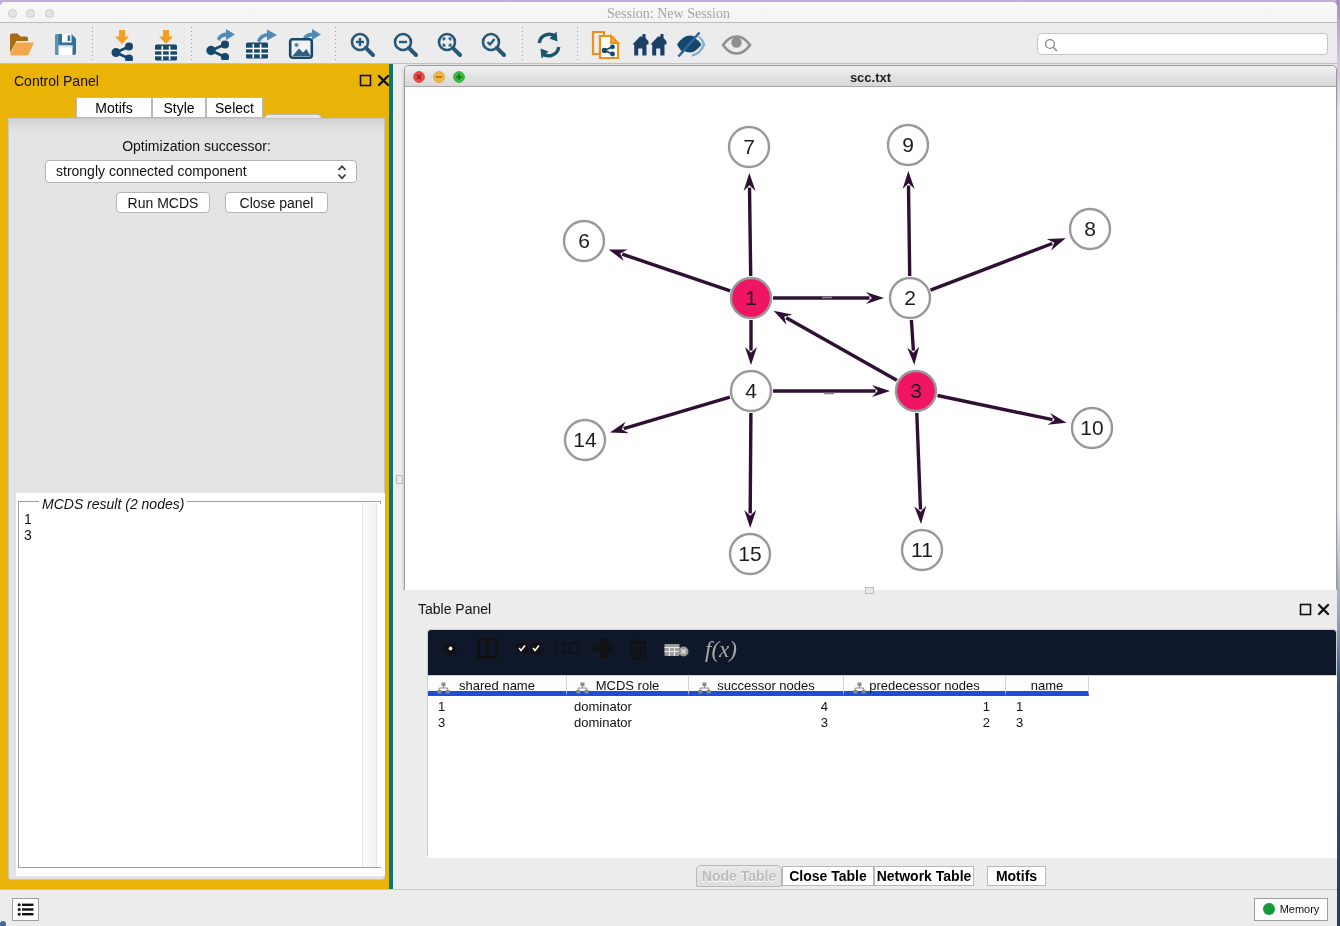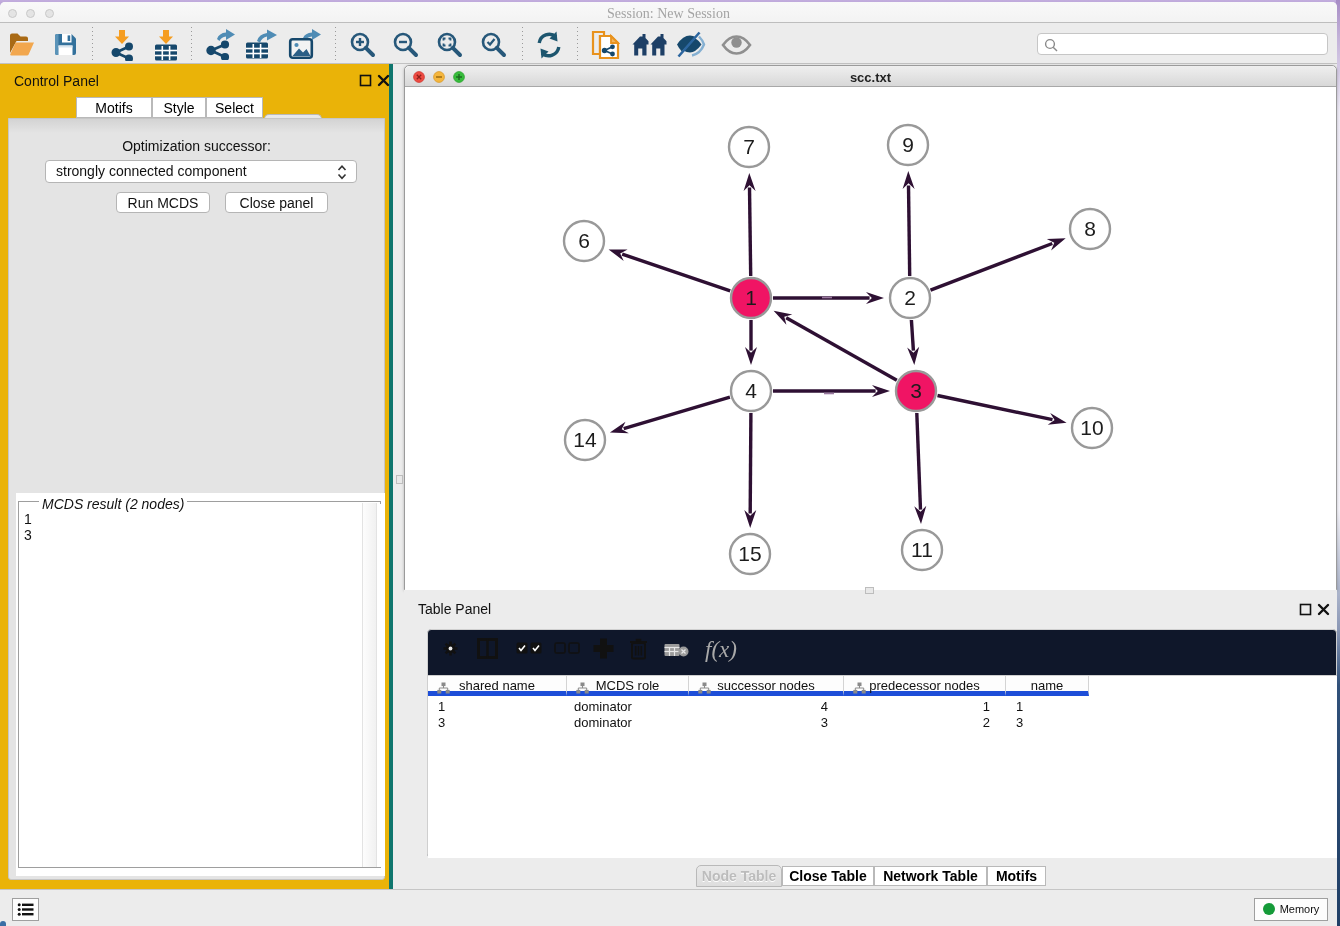--- a/index.html
+++ b/index.html
@@ -460,21 +460,21 @@
       <div class="td" style="left:588px; top:23px;">1</div>
       <div class="td" style="left:10px; top:39px;">3</div>
       <div class="td" style="left:146px; top:39px;">dominator</div>
       <div class="td" style="left:261px; top:39px; width:139px; text-align:right;">3</div>
       <div class="td" style="left:416px; top:39px; width:146px; text-align:right;">2</div>
       <div class="td" style="left:588px; top:39px;">3</div>
     </div>
   </div>
   <div class="btabsel" style="left:292px; width:86px;">Node Table</div>
   <div class="btab" style="left:378px; width:92px;">Close Table</div>
-  <div class="btab" style="left:470px; width:113px;">Network Table</div>
+  <div class="btab" style="left:470px; width:100px;">Network Table</div>
   <div class="btab" style="left:583px; width:59px;">Motifs</div>
 </div>
 <div style="position:absolute; left:396px; top:475px; width:7px; height:9px; background:#e8e8e8; border:1px solid #bdbdbd;"></div>
 <div style="position:absolute; left:865px; top:587px; width:9px; height:7px; background:#e8e8e8; border:1px solid #bdbdbd;"></div>
 <div id="statusbar">
   <div id="listbtn">
         <svg style="position:absolute; left:4px; top:3px;" width="17" height="15" viewBox="0 0 17 15">
   <g fill="#111">
             <circle cx="2.2" cy="2.8" r="1.5"></circle>
             <circle cx="2.2" cy="7.5" r="1.5"></circle>

